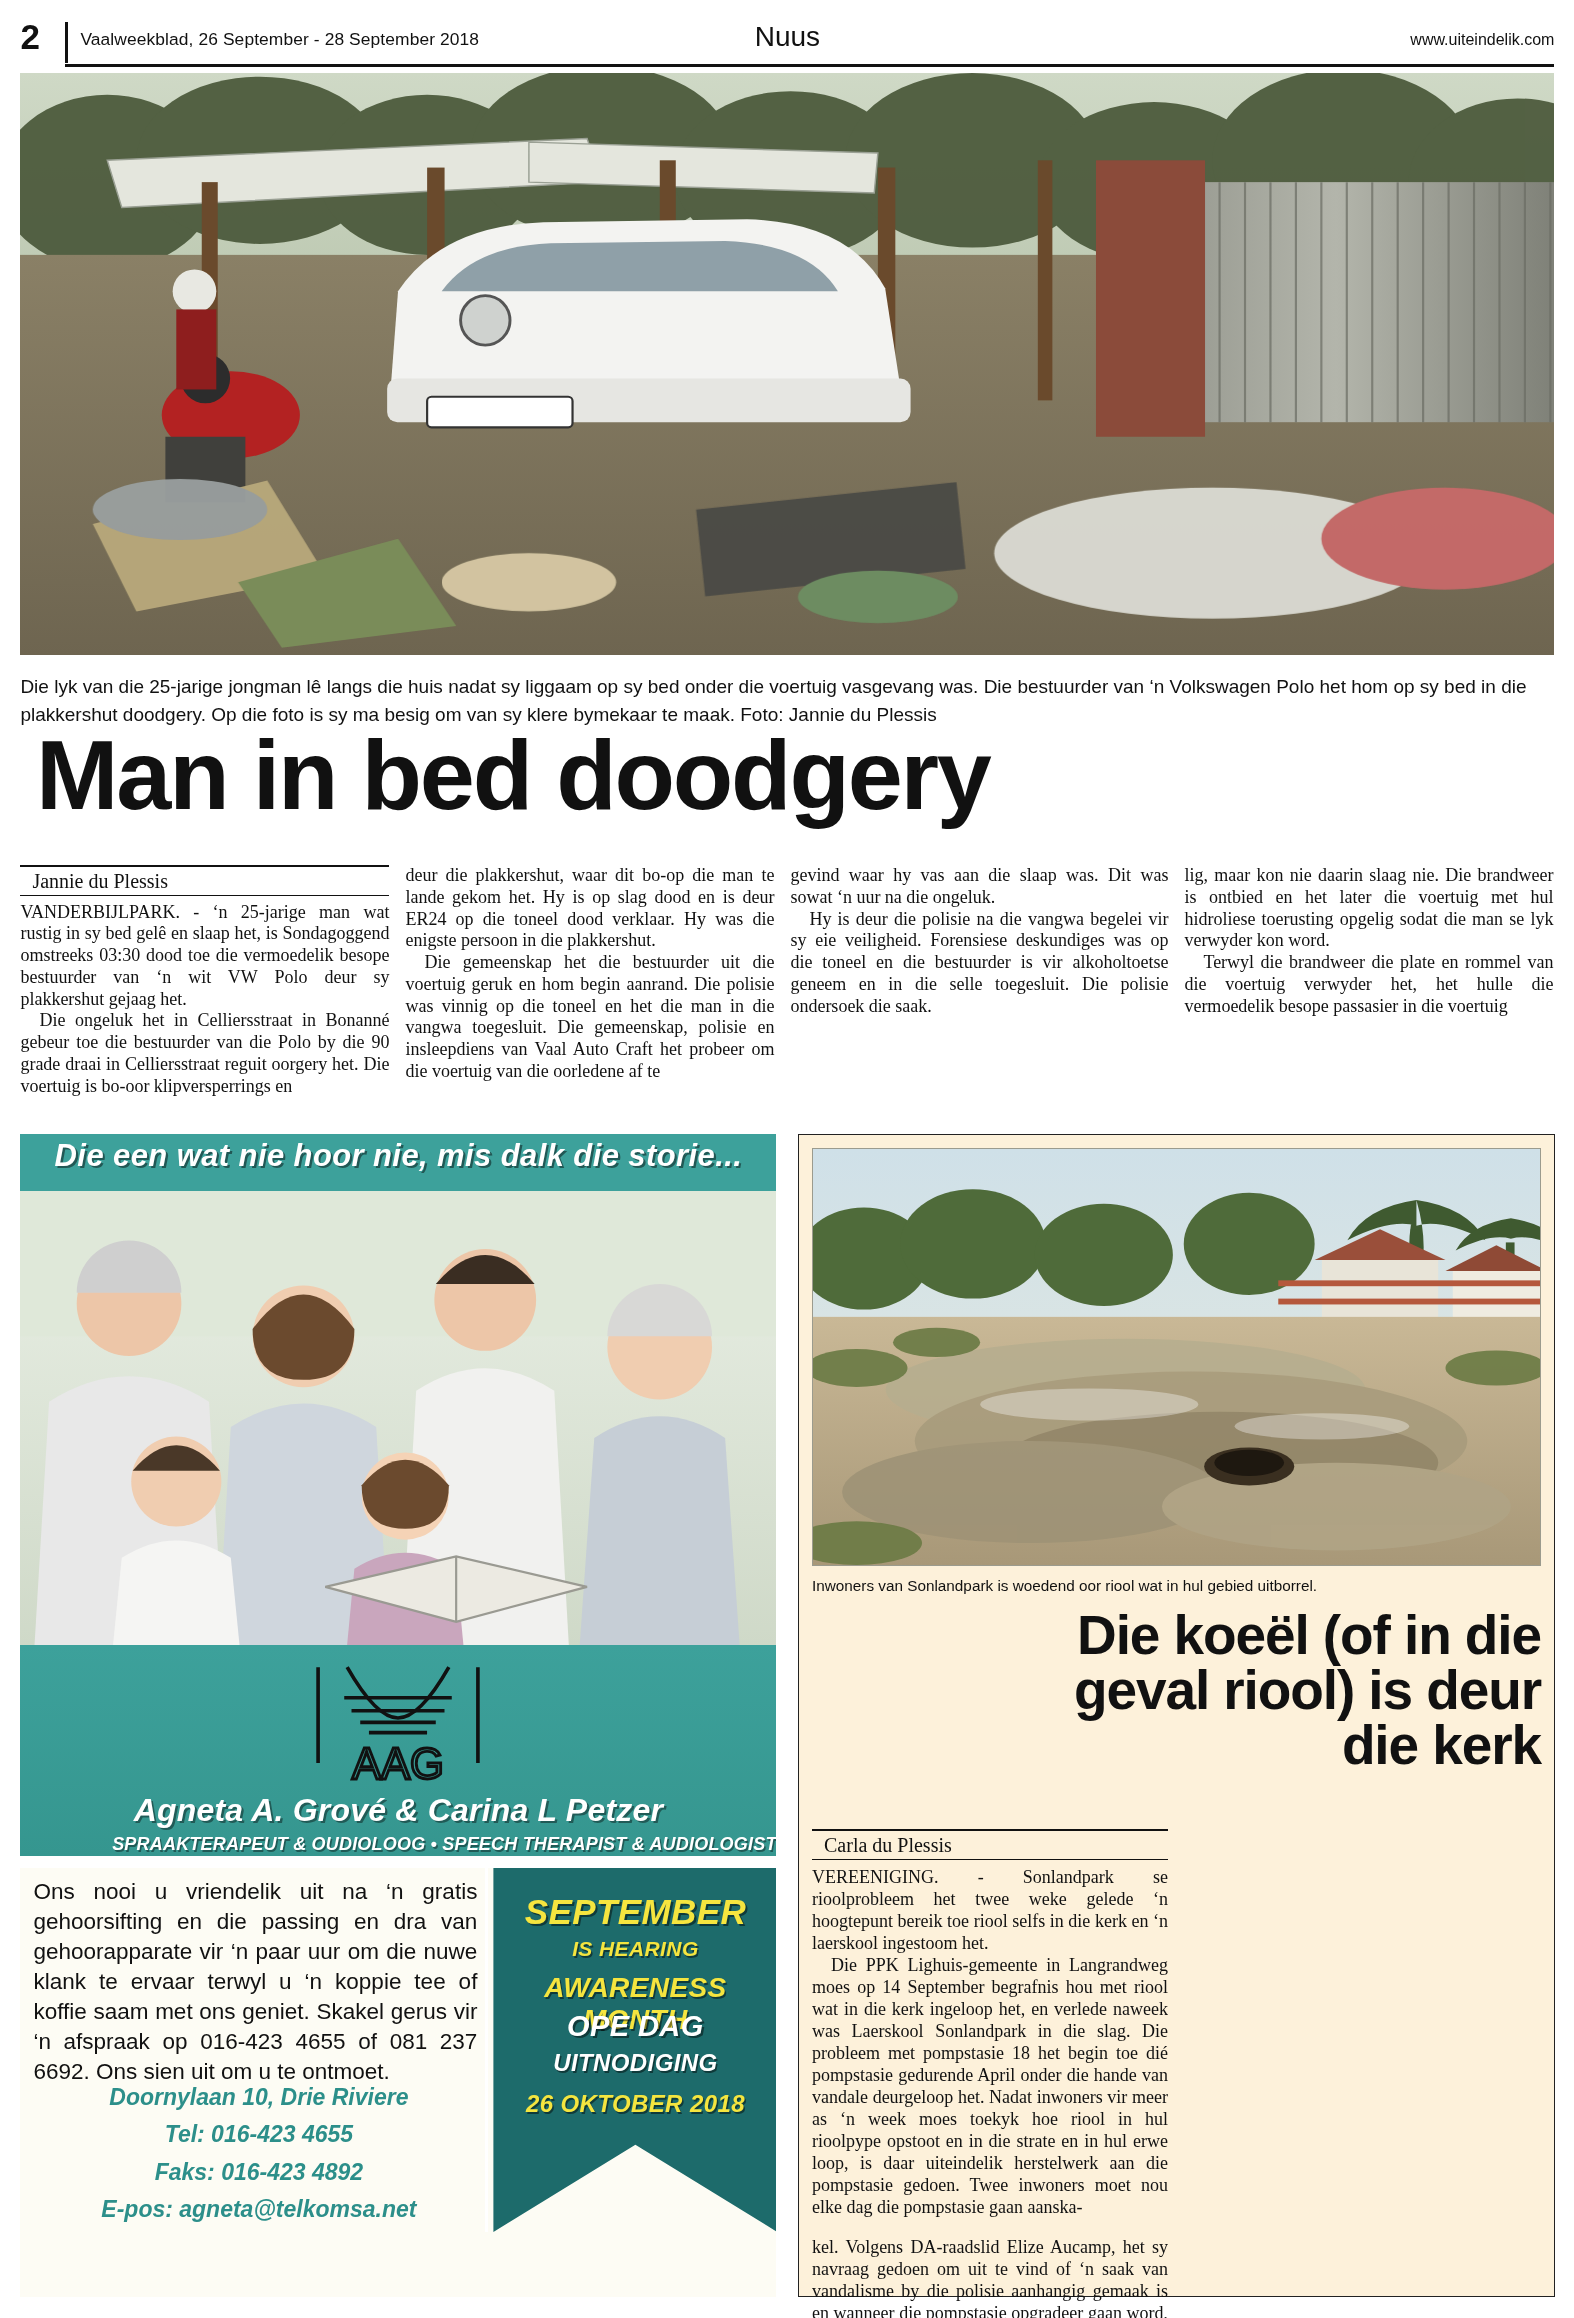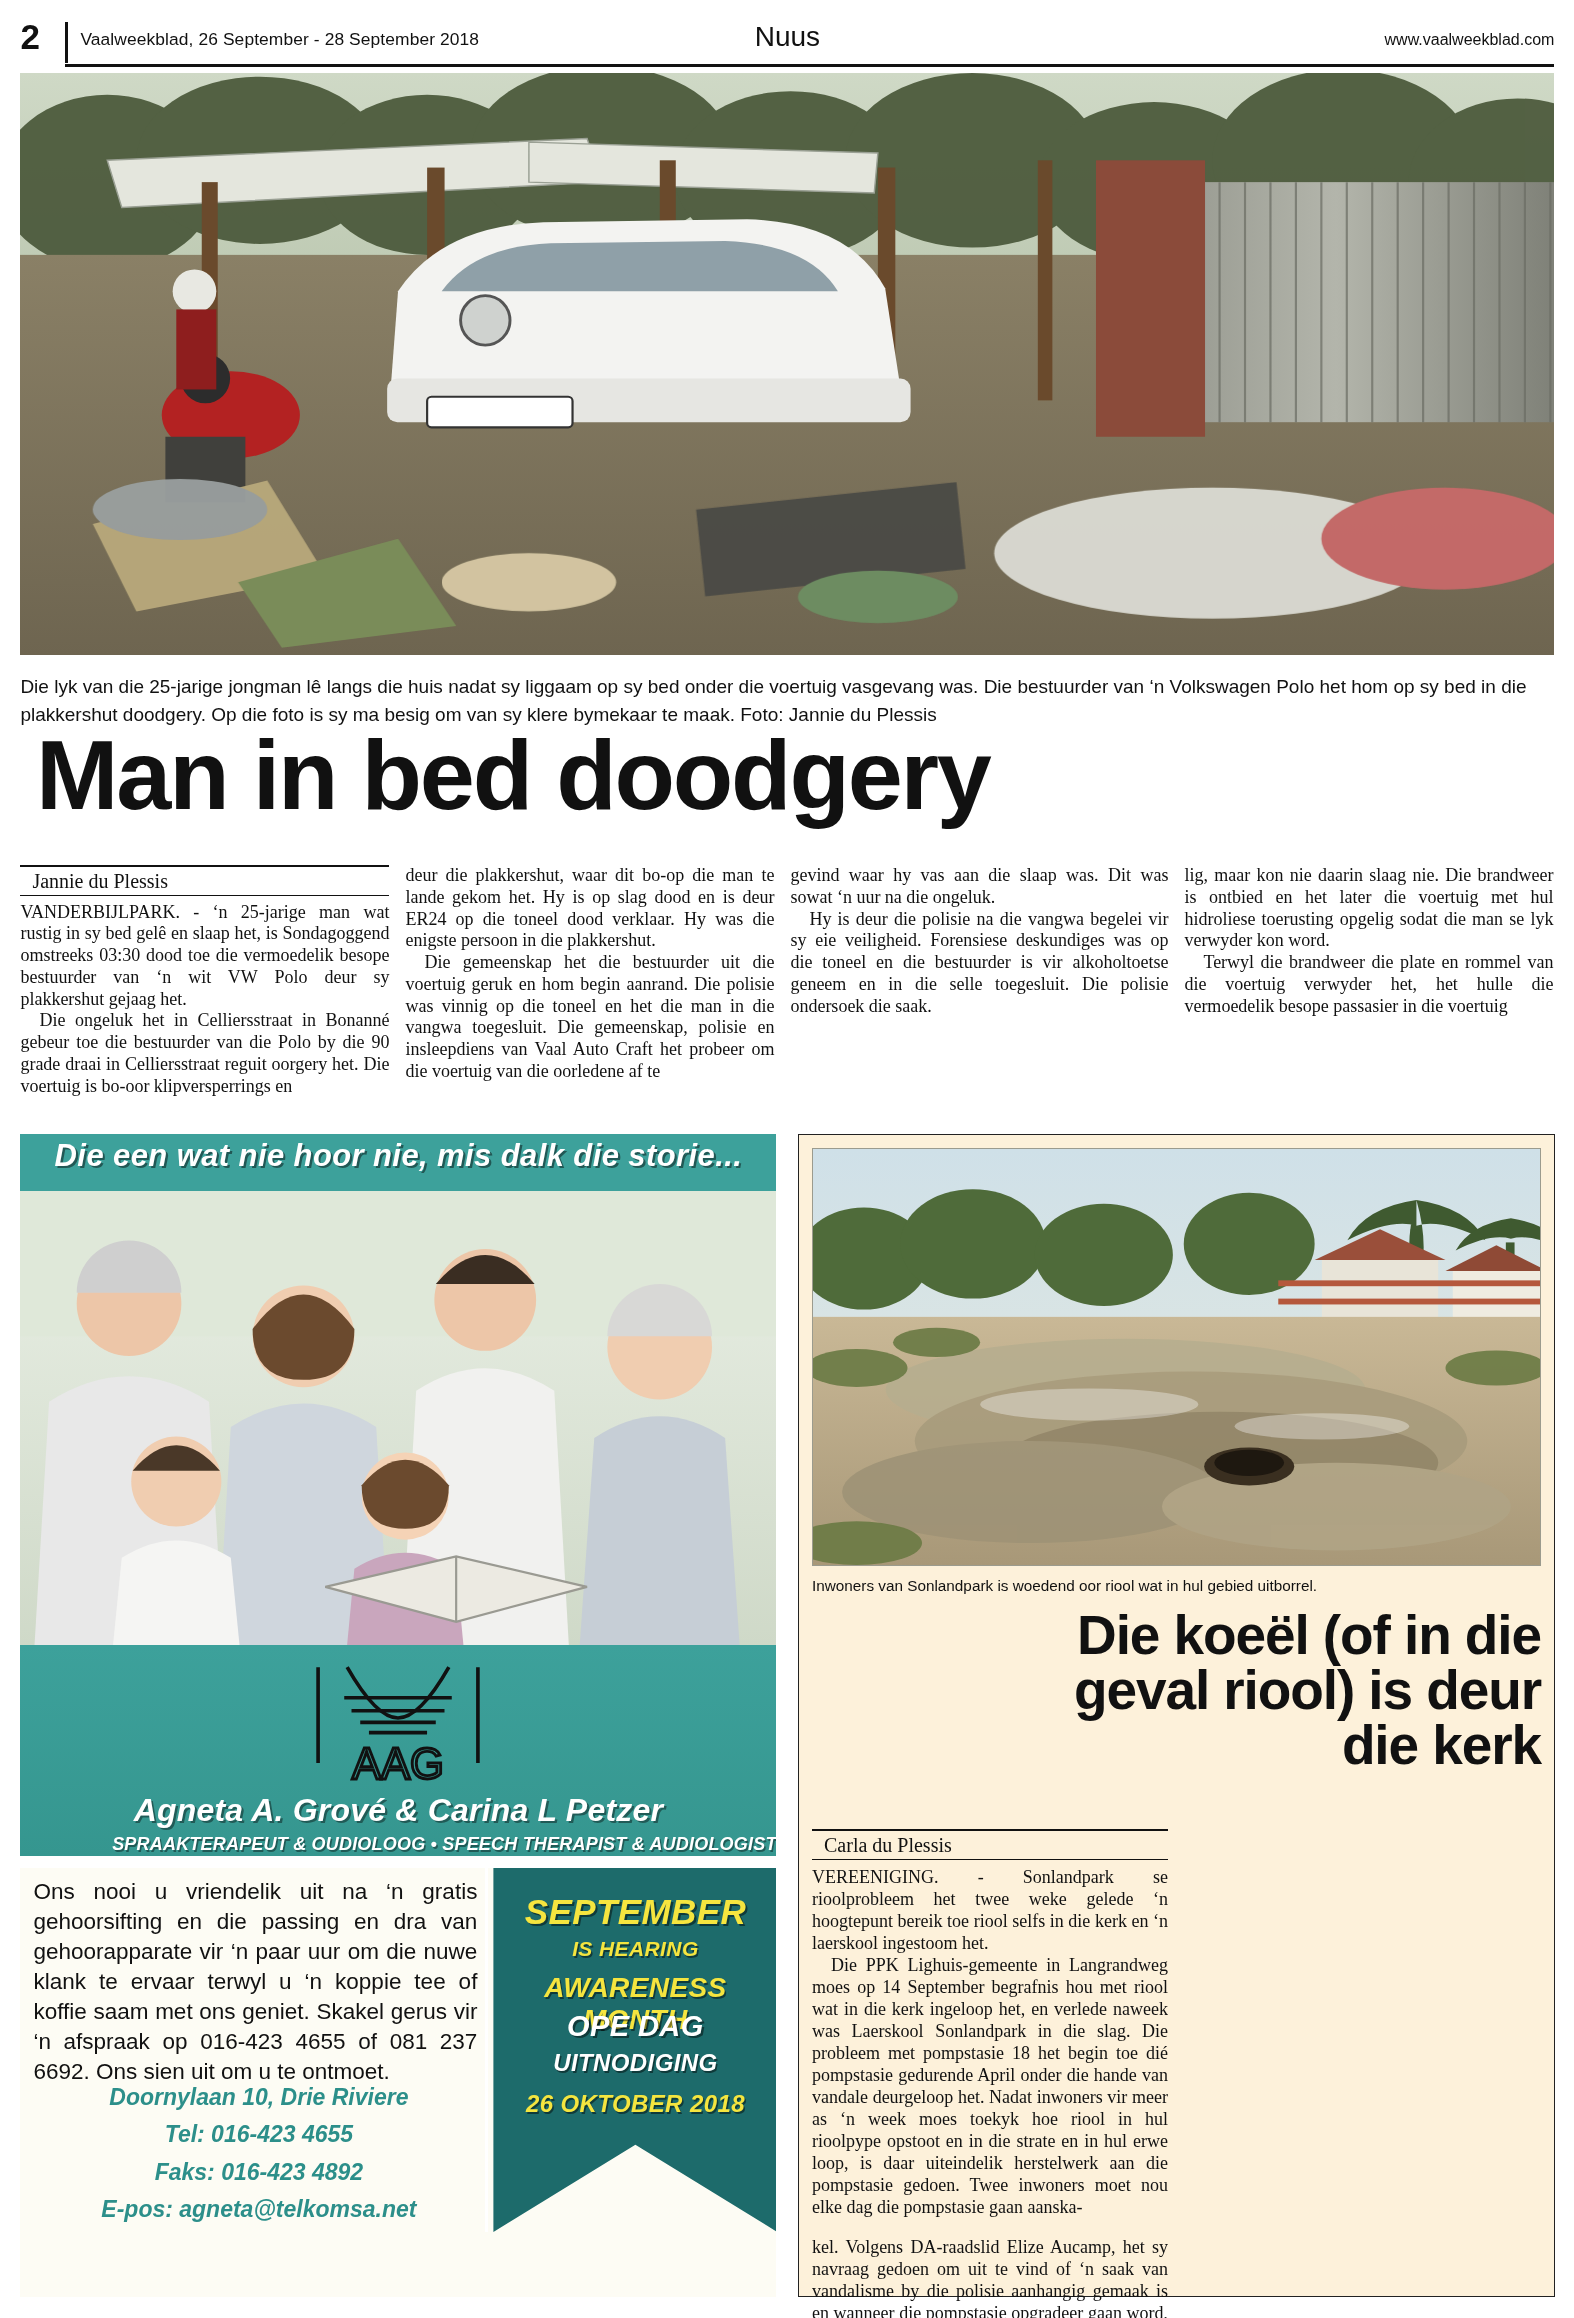--- a/index.html
+++ b/index.html
@@ -93,21 +93,21 @@
 </head>
 <body>
 
 <div class="page">
 
   <div class="masthead">
     <div class="folio">2</div>
     <div class="mast-rule-v"></div>
     <div class="mast-pub">Vaalweekblad, 26 September - 28 September 2018</div>
     <div class="mast-section">Nuus</div>
-    <div class="mast-url">www.vaalweekblad.com</div>
+    <div class="mast-url">www.uiteindelik.com</div>
     <div class="mast-rule-h"></div>
   </div>
 
   <div class="hero">
     <svg viewBox="0 0 2110 800" preserveAspectRatio="none">
       <defs>
         <linearGradient id="sky" x1="0" y1="0" x2="0" y2="1">
           <stop offset="0" stop-color="#cfd9c6"></stop>
             <stop offset="1" stop-color="#9fae90"></stop>
         </linearGradient>

